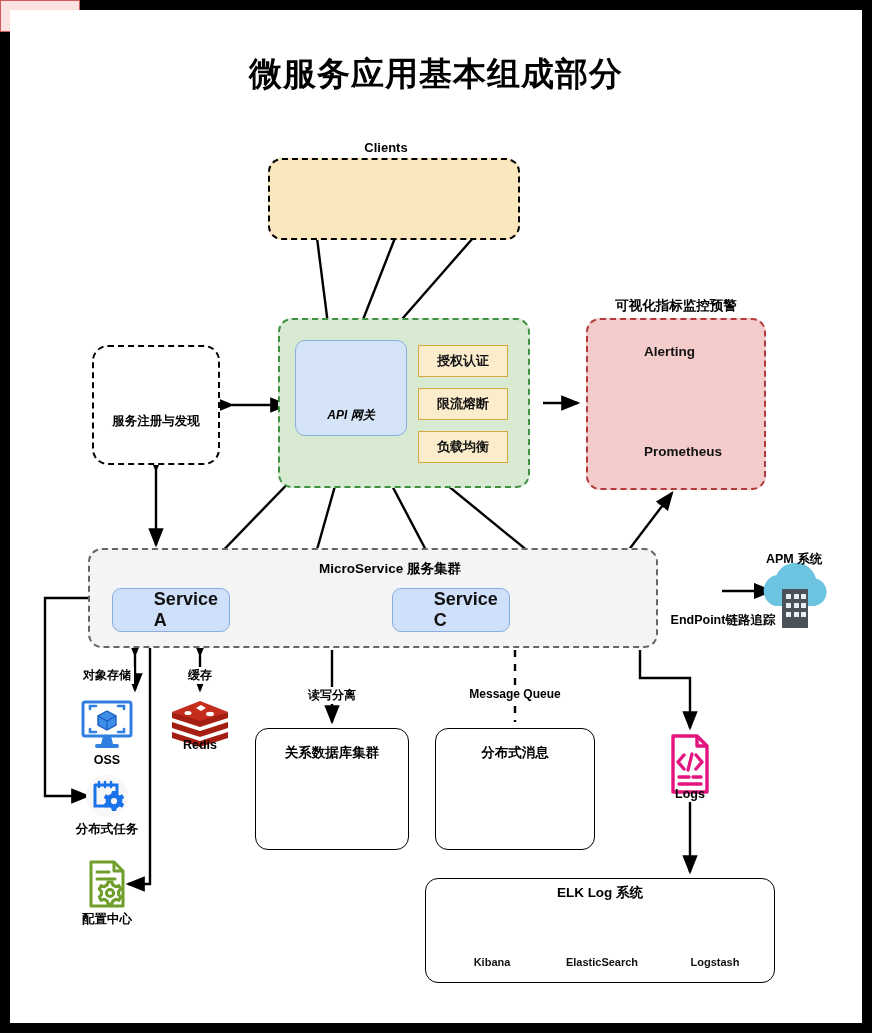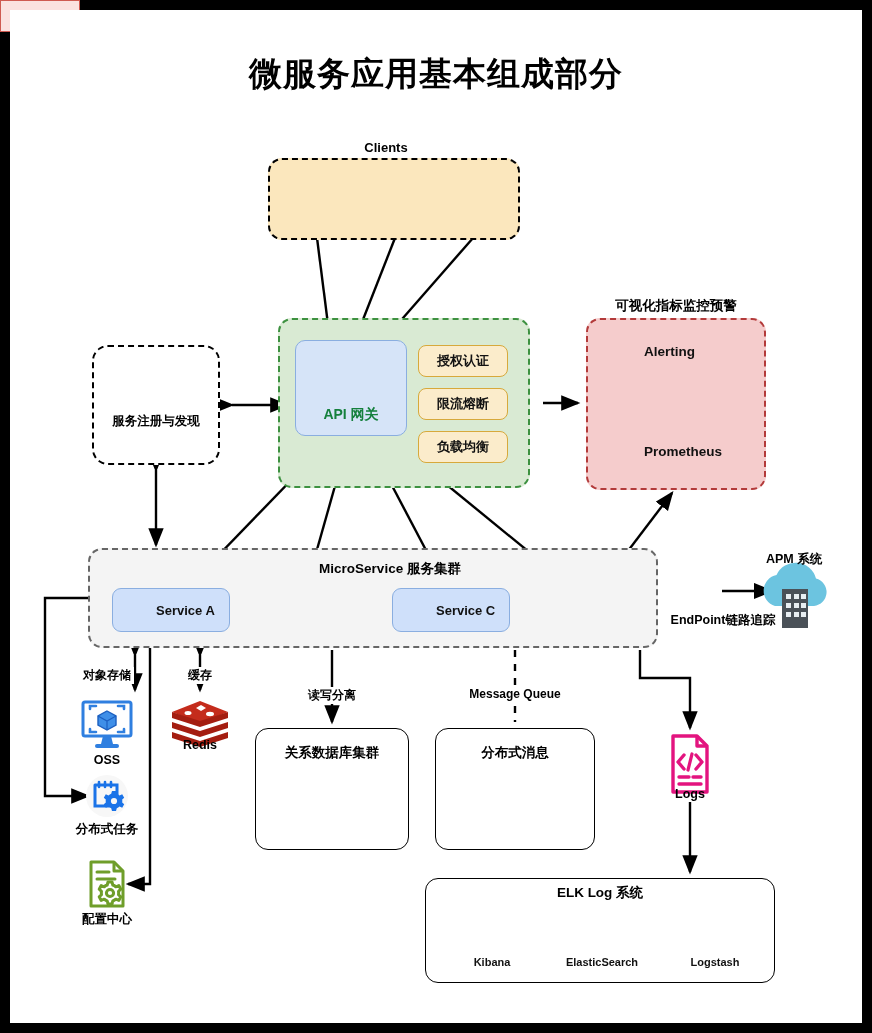--- a/index.html
+++ b/index.html
@@ -89,21 +89,21 @@
     position: absolute;
     top: 588px; width: 118px; height: 44px;
     background: #cfe0fa;
     border: 1.6px solid #8aaee0;
     border-radius: 9px;
     display: flex; align-items: center; gap: 6px;
     padding-left: 9px;
     box-sizing: border-box;
   }
   .svc-box .svc-label {
-    font-size: 13px; font-weight: bold; color: #111;
+    font-size: 18px; font-weight: bold; color: #111;
   }
   .agent-box {
     left: 640px; top: 576px; width: 78px; height: 30px;
     background: #fbe2e0;
     border: 1.4px solid #cf5b52;
     display: flex; align-items: center; justify-content: center;
     font-size: 13px; color: #222;
   }
   .db-box {
     left: 255px; top: 728px; width: 154px; height: 122px;
@@ -124,28 +124,28 @@
   
   .gw-card {
     position: absolute;
     left: 295px; top: 340px; width: 110px; height: 94px;
     background: #d6e4f8;
     border: 1.6px solid #8aaee0;
     border-radius: 10px;
     display: flex; flex-direction: column; align-items: center;
     justify-content: center; gap: 4px;
   }
-  .gw-card .gw-label { font-size: 14px; font-weight: bold; color: #15803d; }
+  .gw-card .gw-label { font-size: 12px; font-weight: bold; color: #000000; font-style: italic; }
 
   .gw-feat {
     position: absolute;
     left: 418px; width: 88px; height: 30px;
     background: #fbeccb;
     border: 1.4px solid #d7a93b;
-    border-radius: 8px;
+    border-radius: 0;
     display: flex; align-items: center; justify-content: center;
     font-size: 13px; font-weight: bold; color: #111;
   }
 
   
   .mon-row {
     position: absolute; left: 598px; width: 165px; height: 34px;
     display: flex; align-items: center; gap: 12px;
   }
   .mon-row .mon-label { font-size: 13.5px; font-weight: bold; color: #111; }

